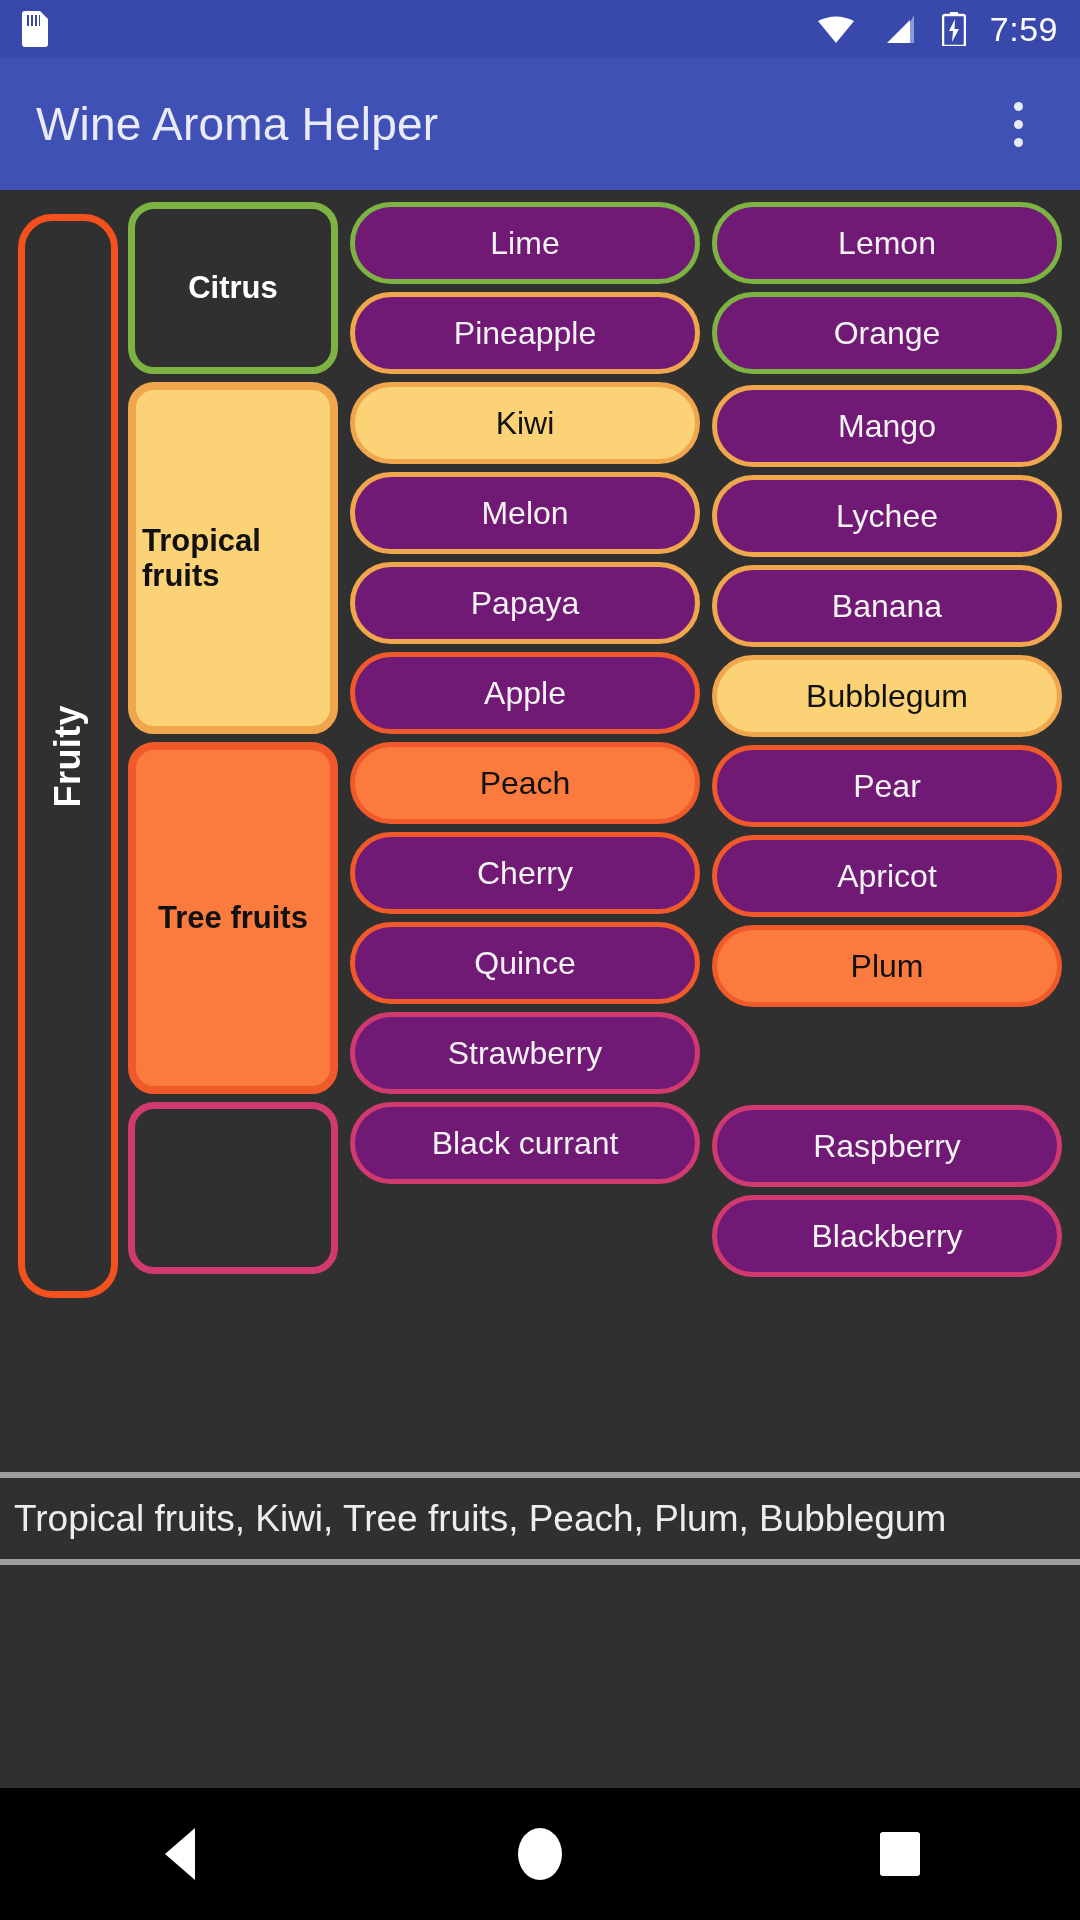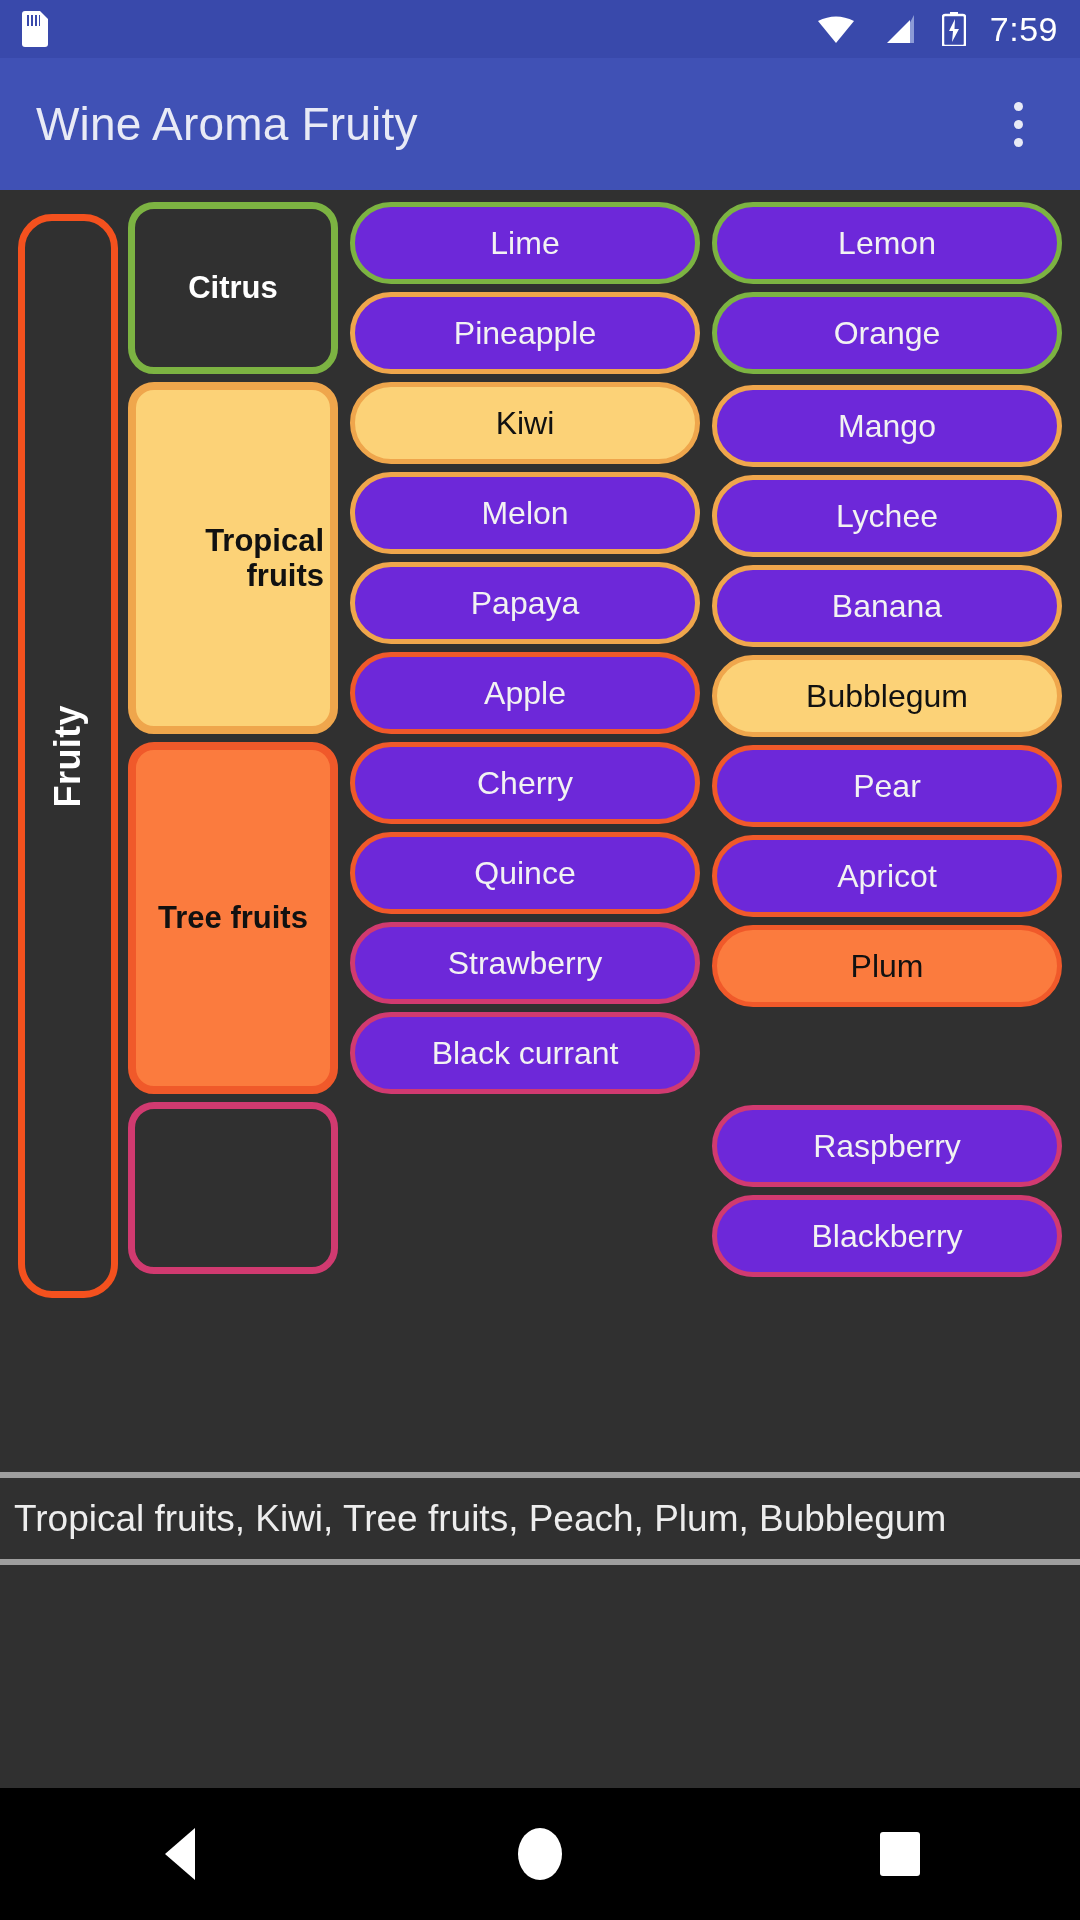--- a/index.html
+++ b/index.html
@@ -66,34 +66,34 @@
   .level1-label {
     writing-mode: vertical-rl; transform: rotate(180deg);
     color: #FFFFFF; font-size: 36px; font-weight: bold; letter-spacing: 0.4px;
     white-space: nowrap;
   }
 
   
   .col-cat { width: 210px; flex: 0 0 210px; margin-left: 10px; }
   .cat-box {
     border-radius: 26px; display: flex; align-items: center; justify-content: center;
-    text-align: right; font-size: 31px; font-weight: bold; line-height: 1.14;
+    text-align: left; font-size: 31px; font-weight: bold; line-height: 1.14;
     padding: 6px; border-style: solid;
   }
   .cat-box.unsel { background: #303030; color: #FFFFFF; }
   .cat-box.sel { color: #111111; }
 
   
   .col-leaf { flex: 1 1 0; margin-left: 12px; }
   .chip {
     height: 82px; border-radius: 41px; border-style: solid; border-width: 5px;
     display: flex; align-items: center; justify-content: center;
     font-size: 32px; line-height: 1; margin-bottom: 8px;
   }
-  .chip.unsel { background: #6d28d9; color: #F2F2F2; }
+  .chip.unsel { background: #701a75; color: #F2F2F2; }
   .chip.sel { color: #111111; }
   .chip-spacer { height: 82px; margin-bottom: 8px; }
 
   .cat-cell { margin-bottom: 8px; }
 
   
   .summary-wrap { position: absolute; top: 1472px; left: 0; width: 1080px; }
   .divider { width: 1080px; height: 6px; background: #9E9E9E; }
   .summary {
     width: 1080px; min-height: 81px; background: #303030;
@@ -139,21 +139,21 @@
           <rect x="8" y="0" width="8" height="3" fill="#fff"></rect>
           <rect x="1" y="3" width="22" height="31" rx="2" fill="none" stroke="#fff" stroke-width="2.5"></rect>
           <path d="M13 7 L7 19 L11 19 L10 30 L17 17 L12.5 17 Z" fill="#fff"></path>
         </svg>
       </span>
       <span class="clock">7:59</span>
     </span>
   </div>
 
   <div class="app-bar">
-    <span class="app-title">Wine Aroma Fruity</span>
+    <span class="app-title">Wine Aroma Helper</span>
     <span class="overflow-menu">
       <i></i>
         <i></i>
         <i></i>
     </span>
   </div>
 
   <div class="wheel">
     <div class="wheel-inner">
       <div class="row-grid">
@@ -187,20 +187,21 @@
             </div>
           </div>
 
         <div class="col-leaf" id="leaf-col-left">
             <div class="chip unsel" style="border-color: rgb(124, 179, 66);">Lime</div>
             <div class="chip unsel" style="border-color: rgb(239, 166, 76);">Pineapple</div>
             <div class="chip sel" style="border-color: rgb(239, 166, 76); background: rgb(252, 210, 119);">Kiwi</div>
             <div class="chip unsel" style="border-color: rgb(239, 166, 76);">Melon</div>
             <div class="chip unsel" style="border-color: rgb(239, 166, 76);">Papaya</div>
             <div class="chip unsel" style="border-color: rgb(240, 89, 42);">Apple</div>
+            <div class="chip sel" style="border-color: rgb(240, 89, 42); background: rgb(251, 123, 62);">Peach</div>
             <div class="chip unsel" style="border-color: rgb(240, 89, 42);">Cherry</div>
             <div class="chip unsel" style="border-color: rgb(240, 89, 42);">Quince</div>
             <div class="chip unsel" style="border-color: rgb(209, 58, 112);">Strawberry</div>
             <div class="chip unsel" style="border-color: rgb(209, 58, 112);">Black currant</div>
           </div>
 
         <div class="col-leaf" id="leaf-col-right">
             <div class="chip unsel" style="border-color: rgb(124, 179, 66);">Lemon</div>
             <div class="chip unsel" style="border-color: rgb(124, 179, 66);">Orange</div>
             <div class="chip unsel" style="border-color: rgb(239, 166, 76); margin-top: 11px;">Mango</div>

